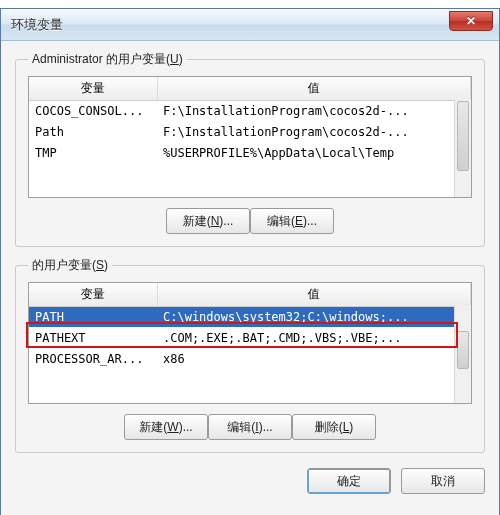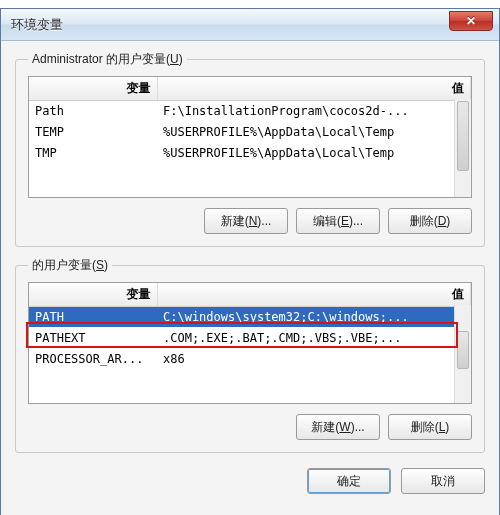--- a/index.html
+++ b/index.html
@@ -82,22 +82,22 @@
     overflow: hidden;
     position: relative;
     font-family: "SimSun","NSimSun",monospace;
   }
   .list table {
     width: 100%;
     border-collapse: collapse;
     table-layout: fixed;
   }
   .list th {
-    text-align: right;
-    font-weight: bold;
+    text-align: center;
+    font-weight: normal;
     background: linear-gradient(#fdfdfd,#ececec);
     border-bottom: 1px solid #cfcfcf;
     border-right: 1px solid #dcdcdc;
     padding: 3px 6px;
     height: 22px;
     font-family: "Microsoft YaHei", Tahoma, sans-serif;
   }
   .list td {
     padding: 3px 6px;
     white-space: nowrap;
@@ -124,22 +124,21 @@
   .scroll-thumb {
     position: absolute;
     left: 2px;
     right: 2px;
     background: linear-gradient(#e8e8e8,#cfcfcf);
     border: 1px solid #b7b7b7;
     border-radius: 2px;
   }
   .btn-row {
     display: flex;
-    justify-content: flex-end;
-    gap: 8px;
+    justify-content: center;
     margin-top: 10px;
   }
   button.btn {
     min-width: 84px;
     height: 26px;
     background: linear-gradient(#fefefe,#e7e7e7);
     border: 1px solid #9a9a9a;
     border-radius: 3px;
     padding: 0 10px;
     font-size: 12px;
@@ -188,48 +187,45 @@
                 <col class="col-var">
                 <col class="col-val">
               </colgroup>
             <thead>
               <tr>
                 <th>变量</th>
                 <th>值</th>
               </tr>
             </thead>
             <tbody>
+            <tr class="row">
+                  <td>COCOS_CONSOL...</td>
+                  <td>F:\InstallationProgram\cocos2d-...</td>
+                </tr>
                 <tr class="row">
                   <td>Path</td>
                   <td>F:\InstallationProgram\cocos2d-...</td>
-                </tr>
-                <tr class="row">
-                  <td>TEMP</td>
-                  <td>%USERPROFILE%\AppData\Local\Temp</td>
                 </tr>
                 <tr class="row">
                   <td>TMP</td>
                   <td>%USERPROFILE%\AppData\Local\Temp</td>
                 </tr>
               </tbody>
           </table>
           <div class="scroll-gutter">
             <div class="scroll-thumb" style="top:2px;height:70px;"></div>
           </div>
         </div>
       </div>
       <div class="btn-row">
         <button class="btn">
           <span>新建(</span><span class="underline">N</span><span>)...</span>
         </button>
         <button class="btn">
           <span>编辑(</span><span class="underline">E</span><span>)...</span>
-        </button>
-        <button class="btn">
-          <span>删除(</span><span class="underline">D</span><span>)</span>
         </button>
       </div>
     </fieldset>
 
     <fieldset class="group">
       <legend>
         <span>的用户变量(</span><span class="underline">S</span><span>)</span>
       </legend>
       <div class="list-wrap">
         <div class="list">
@@ -263,20 +259,23 @@
             <div class="scroll-thumb" style="top:26px;height:38px;"></div>
           </div>
         </div>
         <div class="redbox" style="left:-2px;top:40px;right:14px;height:26px;"></div>
       </div>
       <div class="btn-row">
         <button class="btn">
           <span>新建(</span><span class="underline">W</span><span>)...</span>
         </button>
         <button class="btn">
+          <span>编辑(</span><span class="underline">I</span><span>)...</span>
+        </button>
+        <button class="btn">
           <span>删除(</span><span class="underline">L</span><span>)</span>
         </button>
       </div>
     </fieldset>
 
   </div>
 
   <div class="footer">
     <button class="btn primary">确定</button>
     <button class="btn">取消</button>

